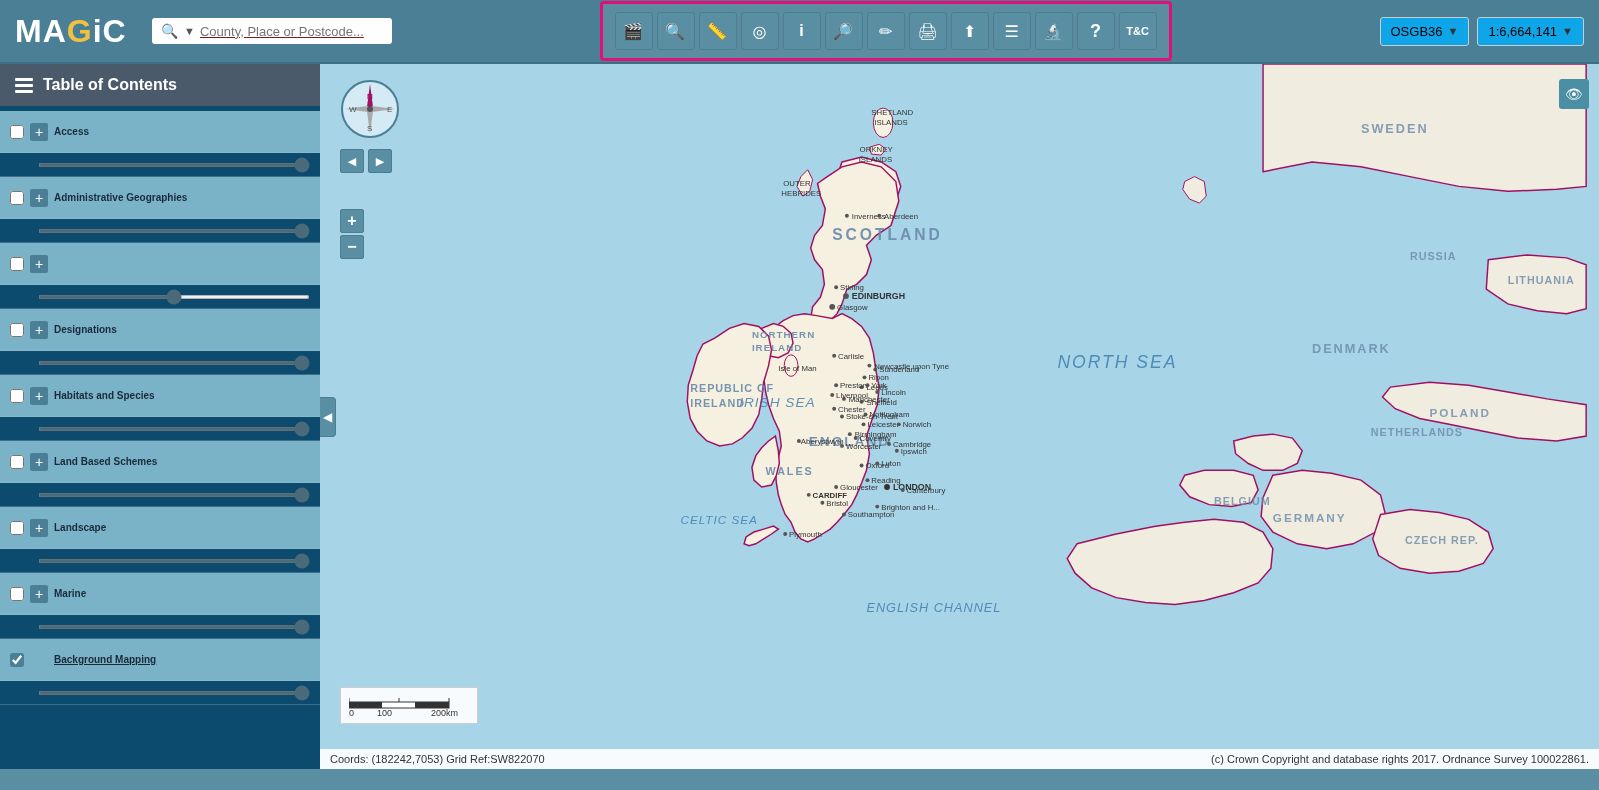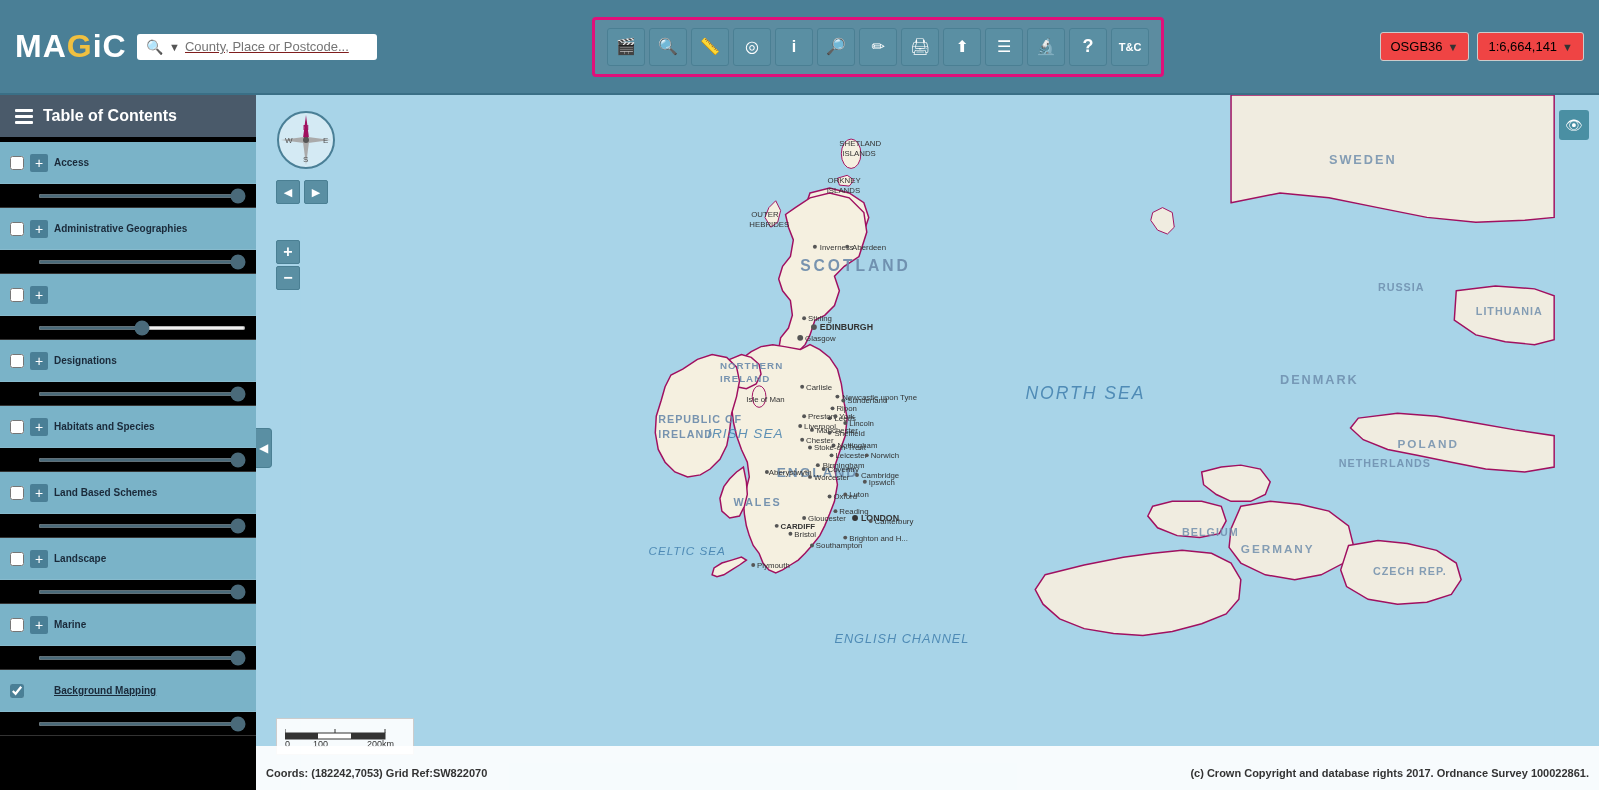--- a/index.html
+++ b/index.html
@@ -3,22 +3,23 @@
   <meta charset="utf-8">
   <style>
     * { margin: 0; padding: 0; box-sizing: border-box; }
     body { font-family: Arial, sans-serif; width: 1599px; height: 790px; overflow: hidden; background: #5a8fa3; }
 
     
     #header {
       display: flex;
       align-items: center;
       background: #4a7f96;
-      height: 95px;
+      height: 64px;
       padding: 12px 15px;
+      gap: 15px;
       border-bottom: 2px solid #3a6f86;
     }
 
     #logo {
       font-size: 32px;
       font-weight: bold;
       color: white;
       letter-spacing: 1px;
       margin-right: 10px;
       flex-shrink: 0;
@@ -77,42 +78,42 @@
     }
 
     
     #map-controls-right {
       display: flex;
       align-items: center;
       gap: 8px;
       flex-shrink: 0;
     }
     .map-control-select {
-      background: #ef4444;
+      background: #0ea5e9;
       border: 1px solid #ccc;
       border-radius: 3px;
       padding: 6px 10px;
       font-size: 13px;
       display: flex;
       align-items: center;
       gap: 5px;
       cursor: pointer;
     }
     .map-control-select .arrow { color: #333; font-size: 11px; }
 
     
     #main {
       display: flex;
       height: calc(790px - 85px);
     }
 
     
     #sidebar {
-      width: 256px;
-      background: #000000;
+      width: 320px;
+      background: #0c4a6e;
       flex-shrink: 0;
       display: flex;
       flex-direction: column;
       position: relative;
     }
 
     #toc-header {
       background: #4a5a6a;
       color: white;
       padding: 12px 15px;
@@ -293,26 +294,25 @@
       color: #333;
     }
 
     
     #coords-bar {
       position: absolute;
       bottom: 0;
       left: 0;
       right: 0;
       background: rgba(255,255,255,0.9);
-      padding: 21px 10px;
+      padding: 4px 10px;
       font-size: 11px;
       color: #333;
       display: flex;
       justify-content: space-between;
-      font-weight: bold;
     }
 
     
     #eye-btn {
       position: absolute;
       top: 15px;
       right: 10px;
       width: 30px;
       height: 30px;
       background: #4a8fa3;

